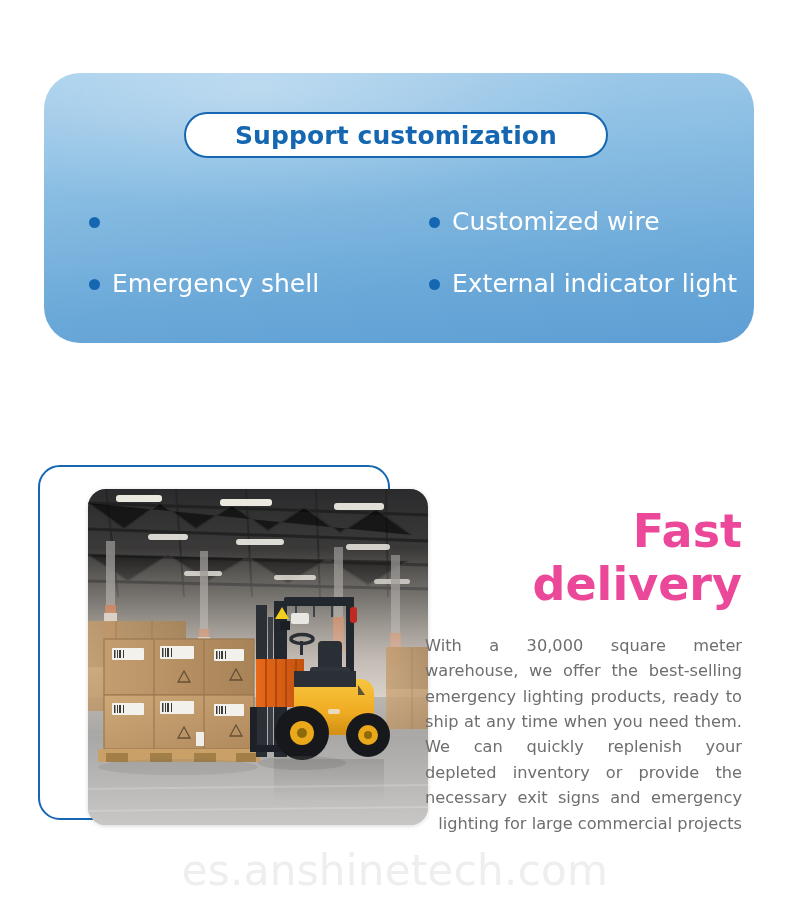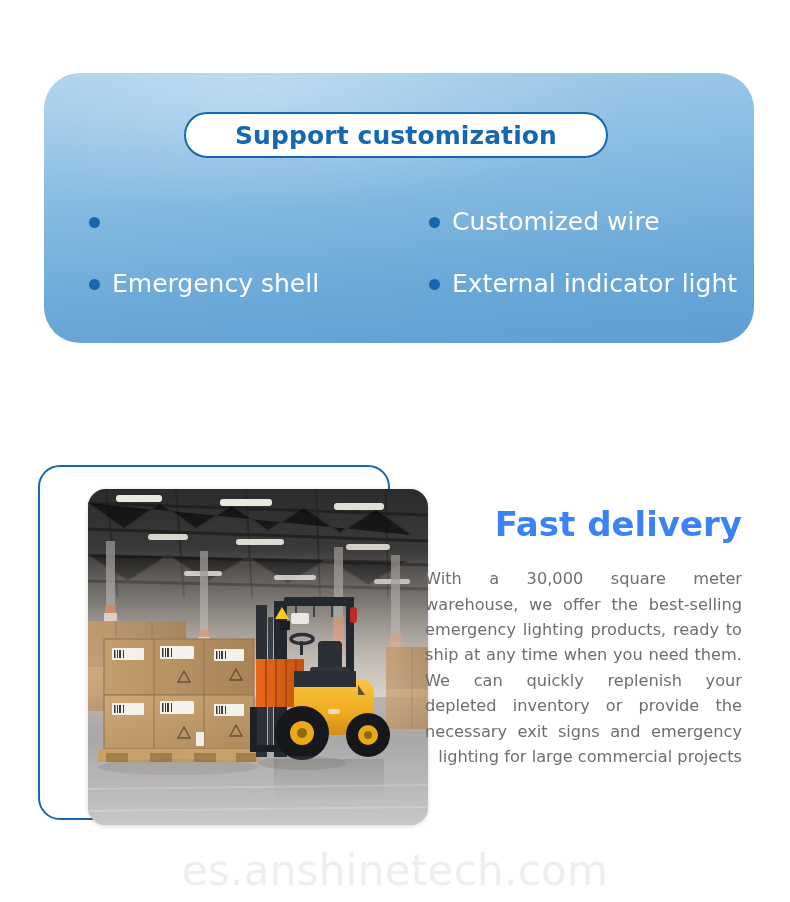--- a/index.html
+++ b/index.html
@@ -138,22 +138,22 @@
   }
   .photo svg { display: block; width: 100%; height: 100%; }
 
   .delivery-copy {
     position: absolute;
     left: 425px;
     top: 45px;
     width: 317px;
   }
   .delivery-title {
-    color: #3b82f6;
-    font-size: 34px;
+    color: #ec4899;
+    font-size: 46px;
     font-weight: bold;
     text-align: right;
     line-height: 1.15;
     margin: 0 0 22px 0;
   }
   .delivery-body {
     color: #6e6e6e;
     font-size: 16.2px;
     line-height: 25.4px;
     text-align: justify;

